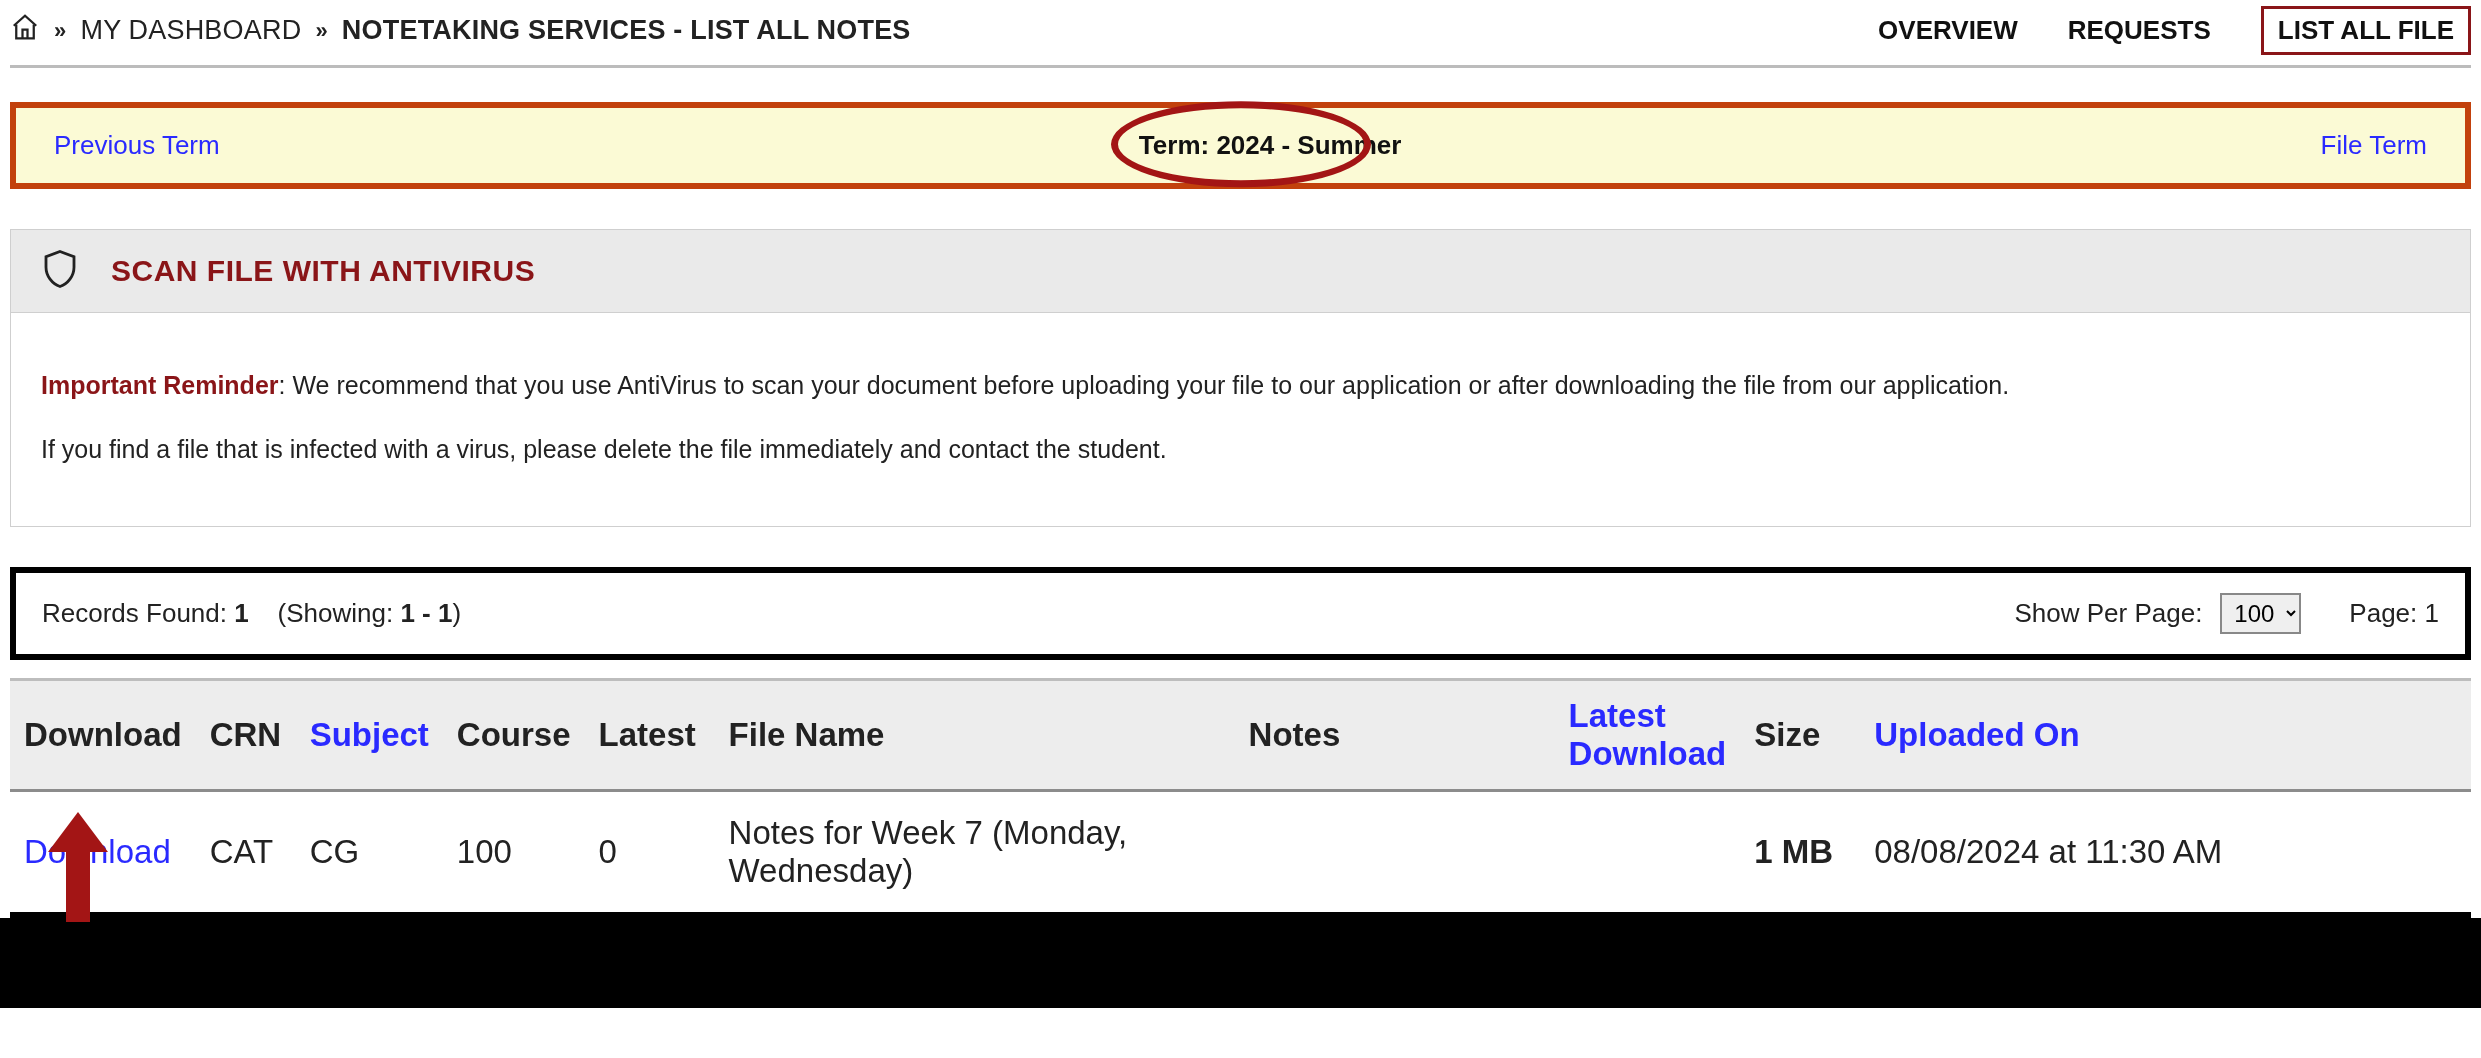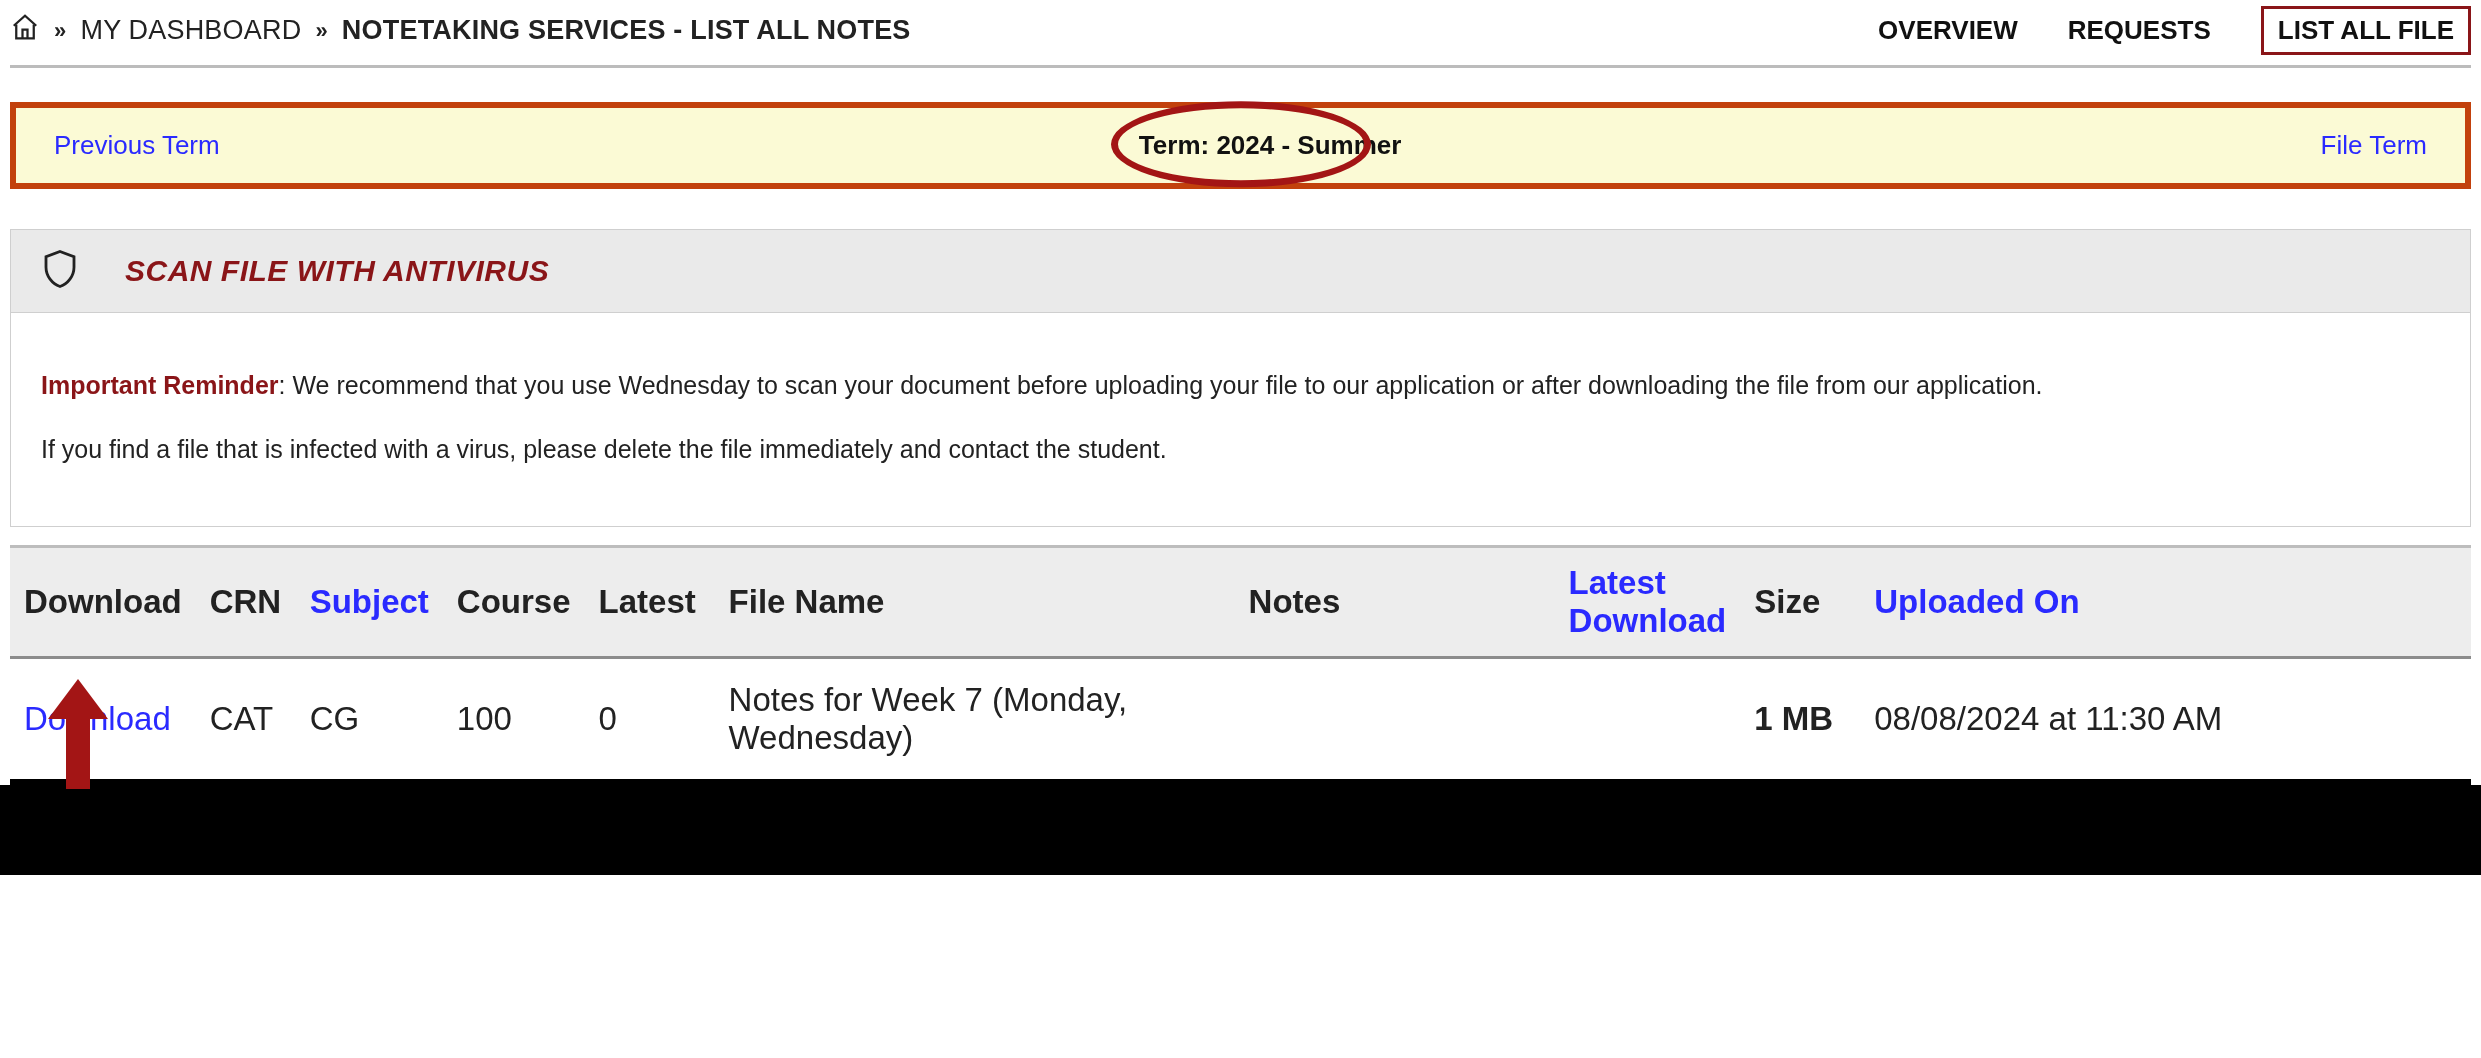--- a/index.html
+++ b/index.html
@@ -81,24 +81,23 @@
 
   
   .panel {
     margin-top: 40px;
     border: 1px solid #cfcfcf;
   }
   .panel-header {
     background: #eaeaea;
     display: flex;
     align-items: center;
-    gap: 44px;
+    gap: 30px;
     padding: 18px 28px;
     border-bottom: 1px solid #cfcfcf;
-    font-style: italic;
   }
   .panel-header .shield svg { width: 42px; height: 42px; }
   .panel-title {
     color: #8a1518;
     font-size: 30px;
     font-weight: 800;
     letter-spacing: 0.5px;
   }
   .panel-body {
     padding: 28px 30px 32px 30px;
@@ -207,26 +206,40 @@
     <div class="panel-header">
       <span class="shield">
         <svg viewBox="0 0 24 24" fill="none" stroke="#222" stroke-width="1.6">
           <path d="M12 2 L20 5 V11 C20 16 16.5 20.5 12 22 C7.5 20.5 4 16 4 11 V5 Z"></path>
         </svg>
       </span>
       <span class="panel-title">SCAN FILE WITH ANTIVIRUS</span>
     </div>
     <div class="panel-body">
       <p>
-        <span class="lead">Important Reminder</span><span>: We recommend that you use Wednesday to scan your document before uploading your file to our application or after downloading the file from our application.</span>
+        <span class="lead">Important Reminder</span><span>: We recommend that you use AntiVirus to scan your document before uploading your file to our application or after downloading the file from our application.</span>
       </p>
       <p>If you find a file that is infected with a virus, please delete the file immediately and contact the student.</p>
     </div>
   </div>
 
+  <div class="records-bar">
+    <div class="records-left">
+      <span>Records Found: </span><span class="b">1</span>
+      &nbsp;&nbsp;
+      <span>(Showing: </span><span class="b">1 - 1</span><span>)</span>
+    </div>
+    <div class="records-right">
+      <span>Show Per Page:</span>
+      <select>
+        <option>100</option>
+      </select>
+      <span style="margin-left:30px">Page: 1</span>
+    </div>
+  </div>
 
   <div class="arrow-wrap">
   <table class="data">
     <colgroup>
       <col style="width:130px">
       <col style="width:100px">
       <col style="width:120px">
       <col style="width:120px">
       <col style="width:130px">
       <col style="width:520px">

